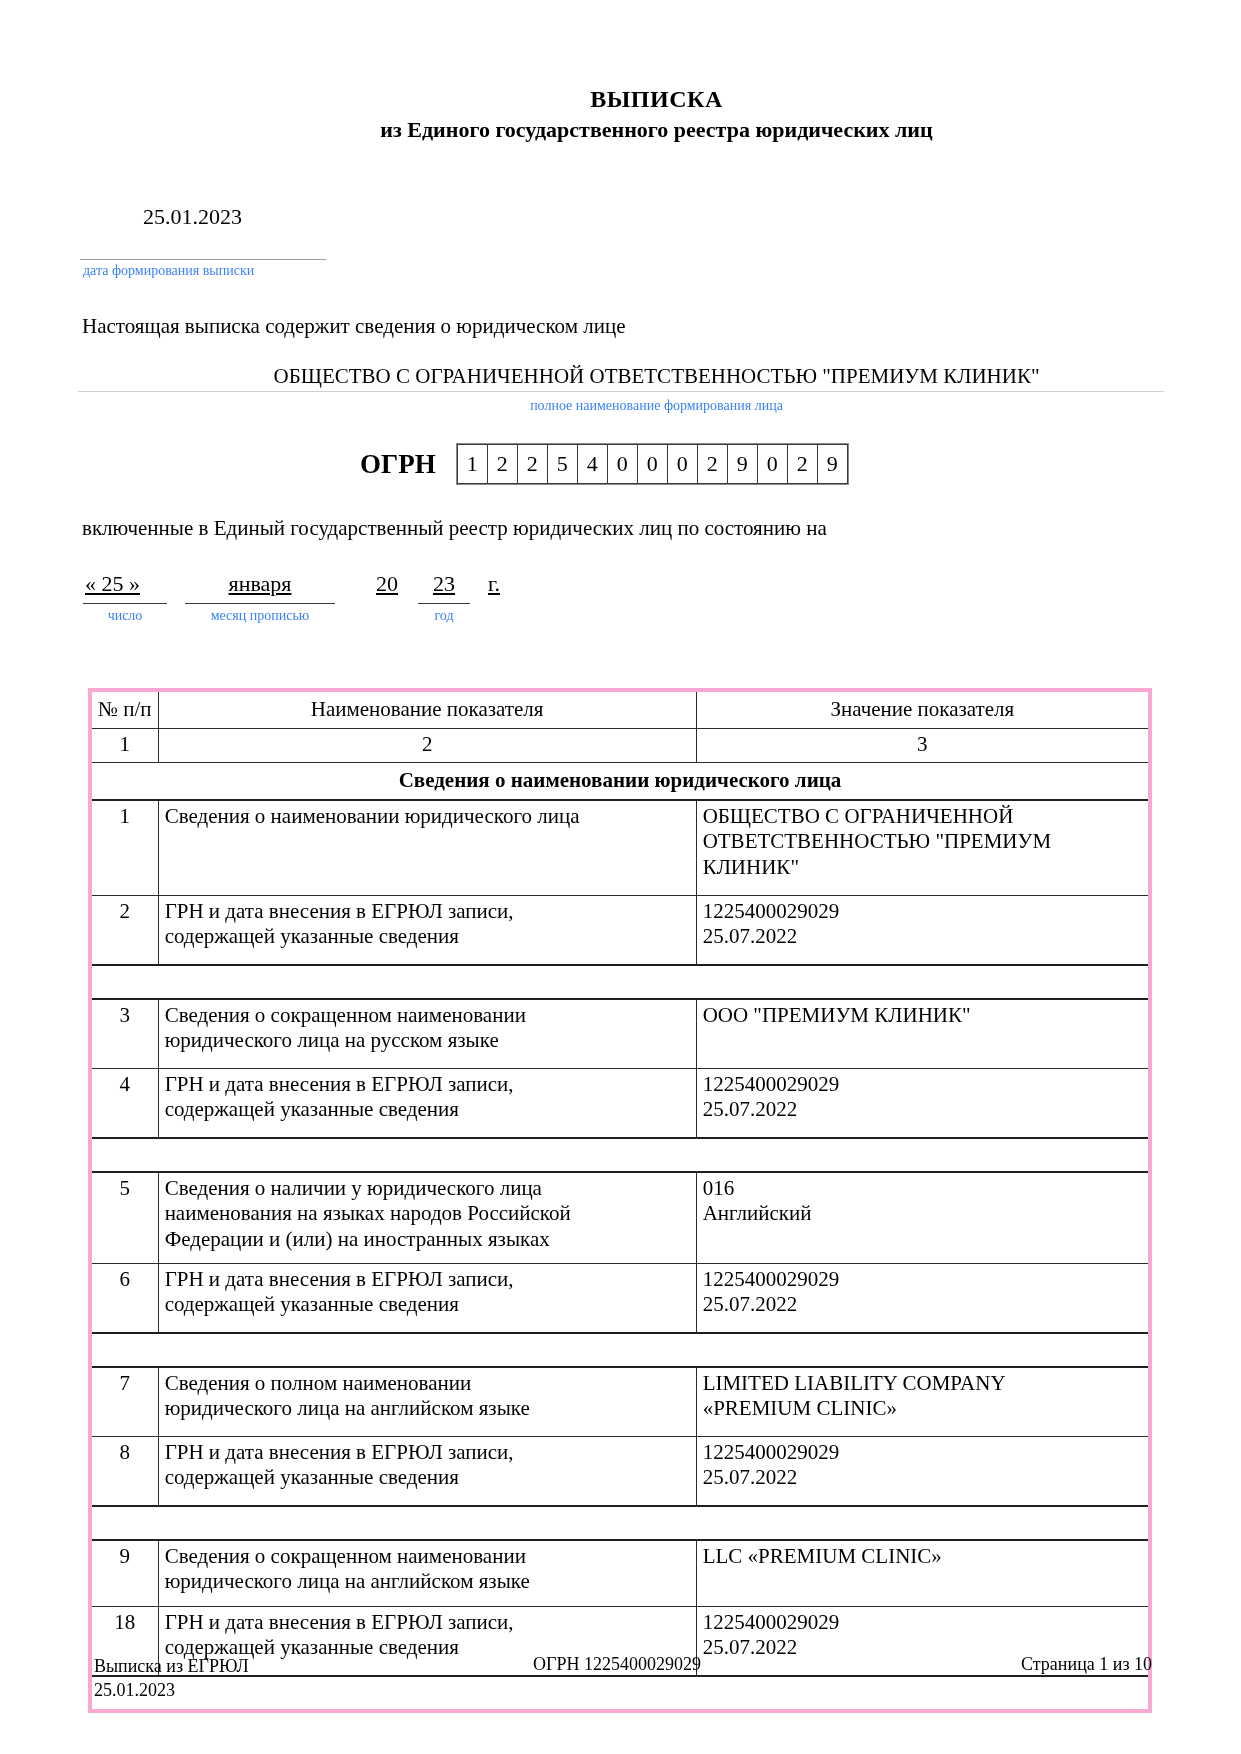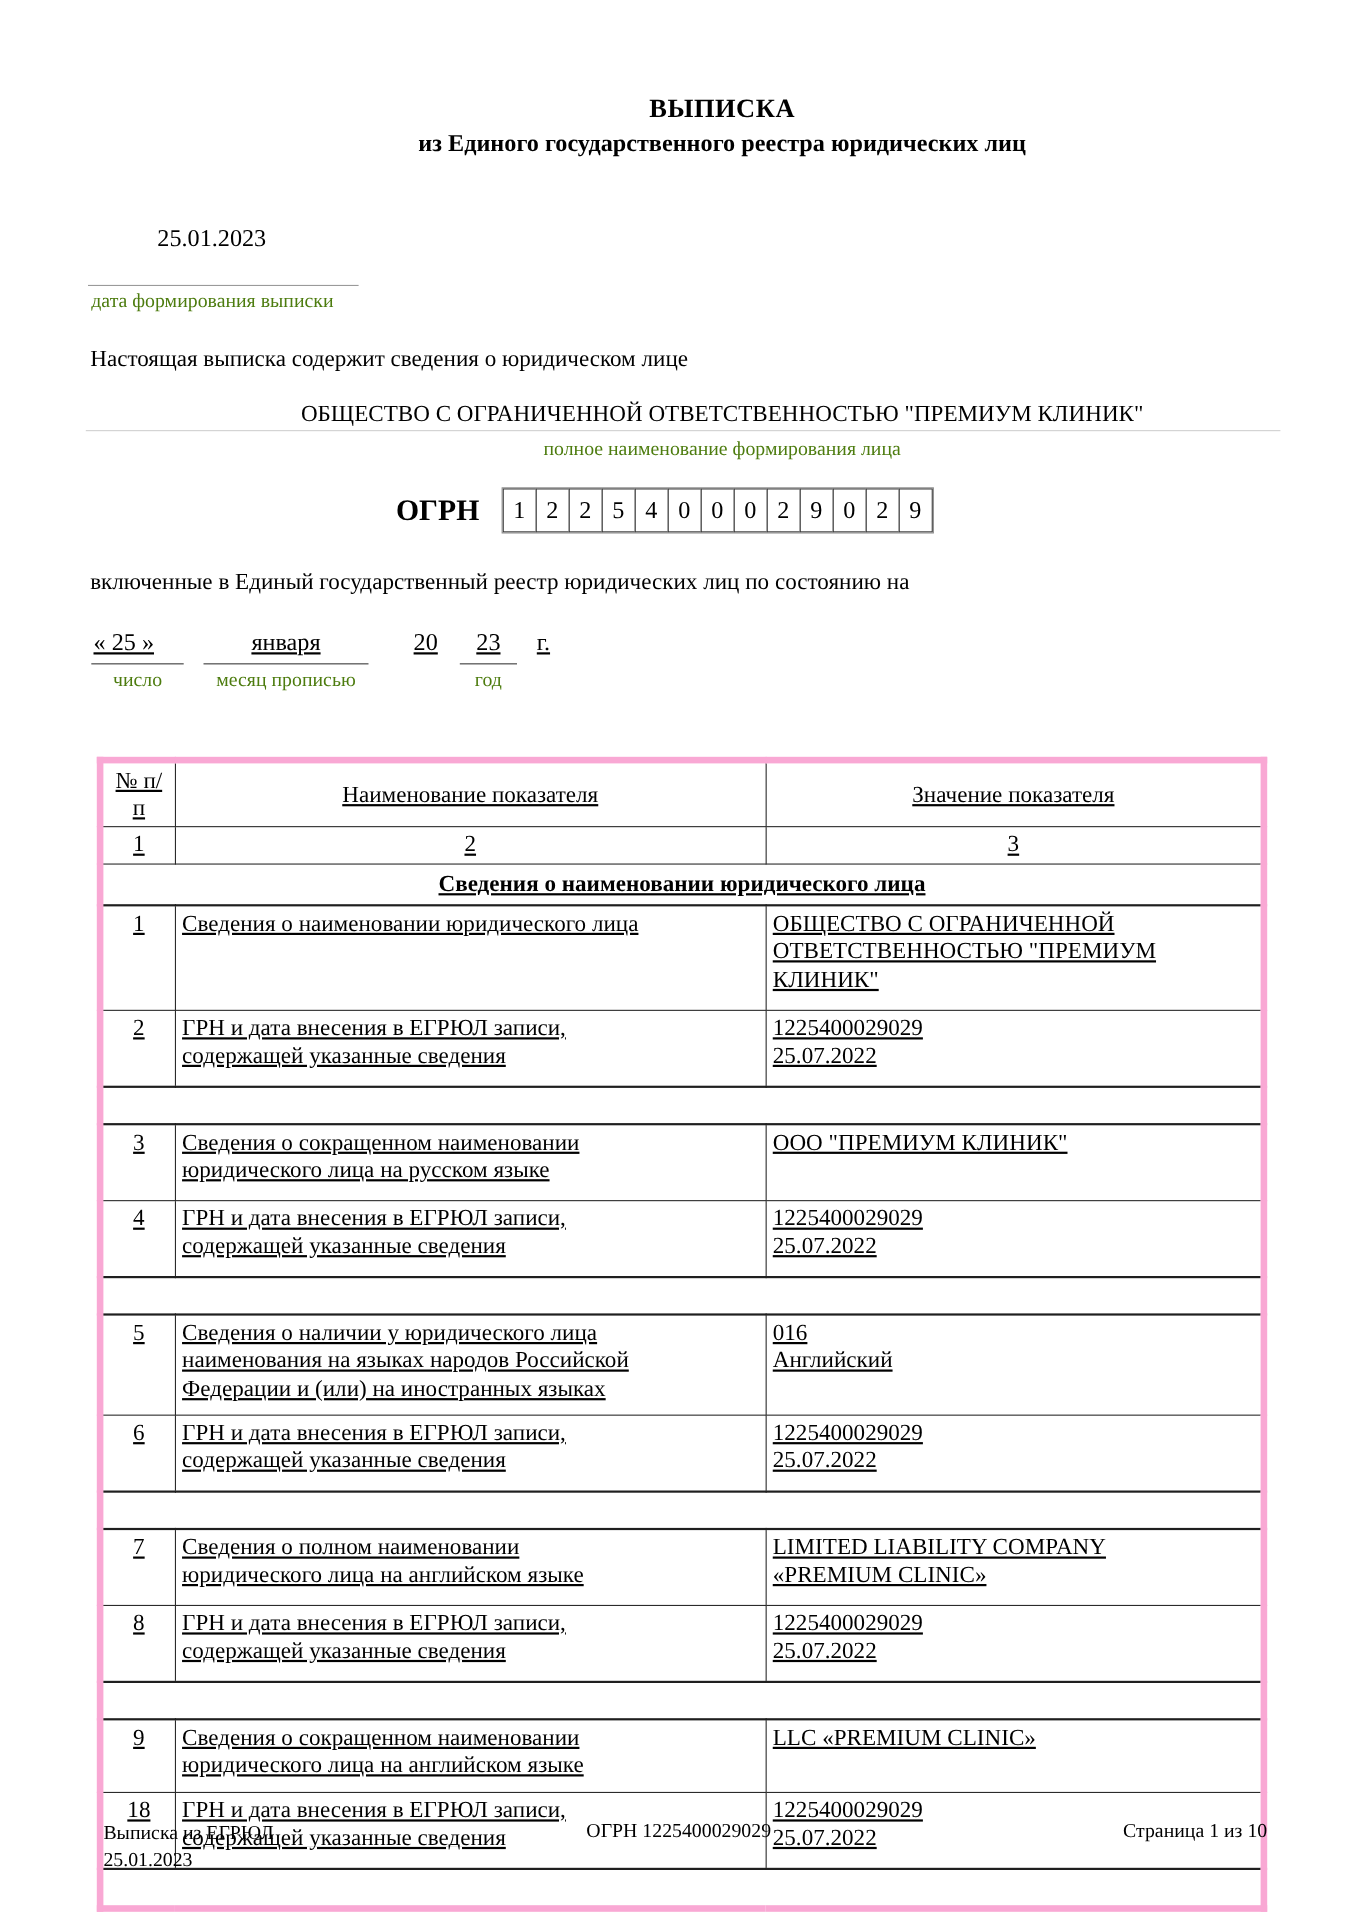--- a/index.html
+++ b/index.html
@@ -14,21 +14,21 @@
   }
   .abs { position: absolute; }
   .center { left: 0; width: 1241px; text-align: center; padding-left: 36px; }
 
   .doc-title    { top: 86px;  font-size: 24px; font-weight: bold; letter-spacing: .5px; }
   .doc-subtitle { top: 117px; font-size: 22px; font-weight: bold; }
 
   .formation-date { top: 204px; left: 143px; font-size: 22px; }
   .rule { border-top: 1px solid #9a9a9a; height: 0; }
   .date-rule { top: 259px; left: 80px; width: 246px; }
-  .caption { font-size: 18px; color: #4d7c0f; }
+  .caption { font-size: 14px; color: #3b82f6; }
   .date-caption { top: 263px; left: 83px; }
 
   .intro-line { top: 314px; left: 82px; font-size: 21px; }
 
   .company-name { top: 364px; font-size: 21px; }
   .company-rule { top: 391px; left: 78px; width: 1086px; border-top: 1px solid #d0d0d0; }
   .company-caption { top: 398px; }
 
   .ogrn-row { top: 443px; left: 360px; display: flex; align-items: center; }
   .ogrn-label { font-size: 27px; font-weight: bold; margin-right: 20px; }
@@ -53,21 +53,21 @@
   .u3 { top: 603px; left: 418px; width: 52px;  border-top-color:#3a3a3a;}
   .cap-day   { top: 608px; left: 83px;  width: 84px;  text-align: center; }
   .cap-month { top: 608px; left: 185px; width: 150px; text-align: center; }
   .cap-year  { top: 608px; left: 418px; width: 52px;  text-align: center; }
 
   table.main {
     position: absolute; top: 688px; left: 88px;
     width: 1064px; border-collapse: collapse; table-layout: fixed;
     font-size: 21px; line-height: 1.21;
   }
-  table.main { border: 6px solid #f9a8d4; text-decoration: underline; }
+  table.main { border: 4px solid #f9a8d4; }
   table.main td, table.main th {
     border: 1px solid #2b2b2b;
     padding: 3px 6px;
     vertical-align: top;
     font-weight: normal;
     overflow: hidden;
   }
   .col-num   { width: 68px; }
   .col-name  { width: 537px; }
   .col-value { width: 453px; }

